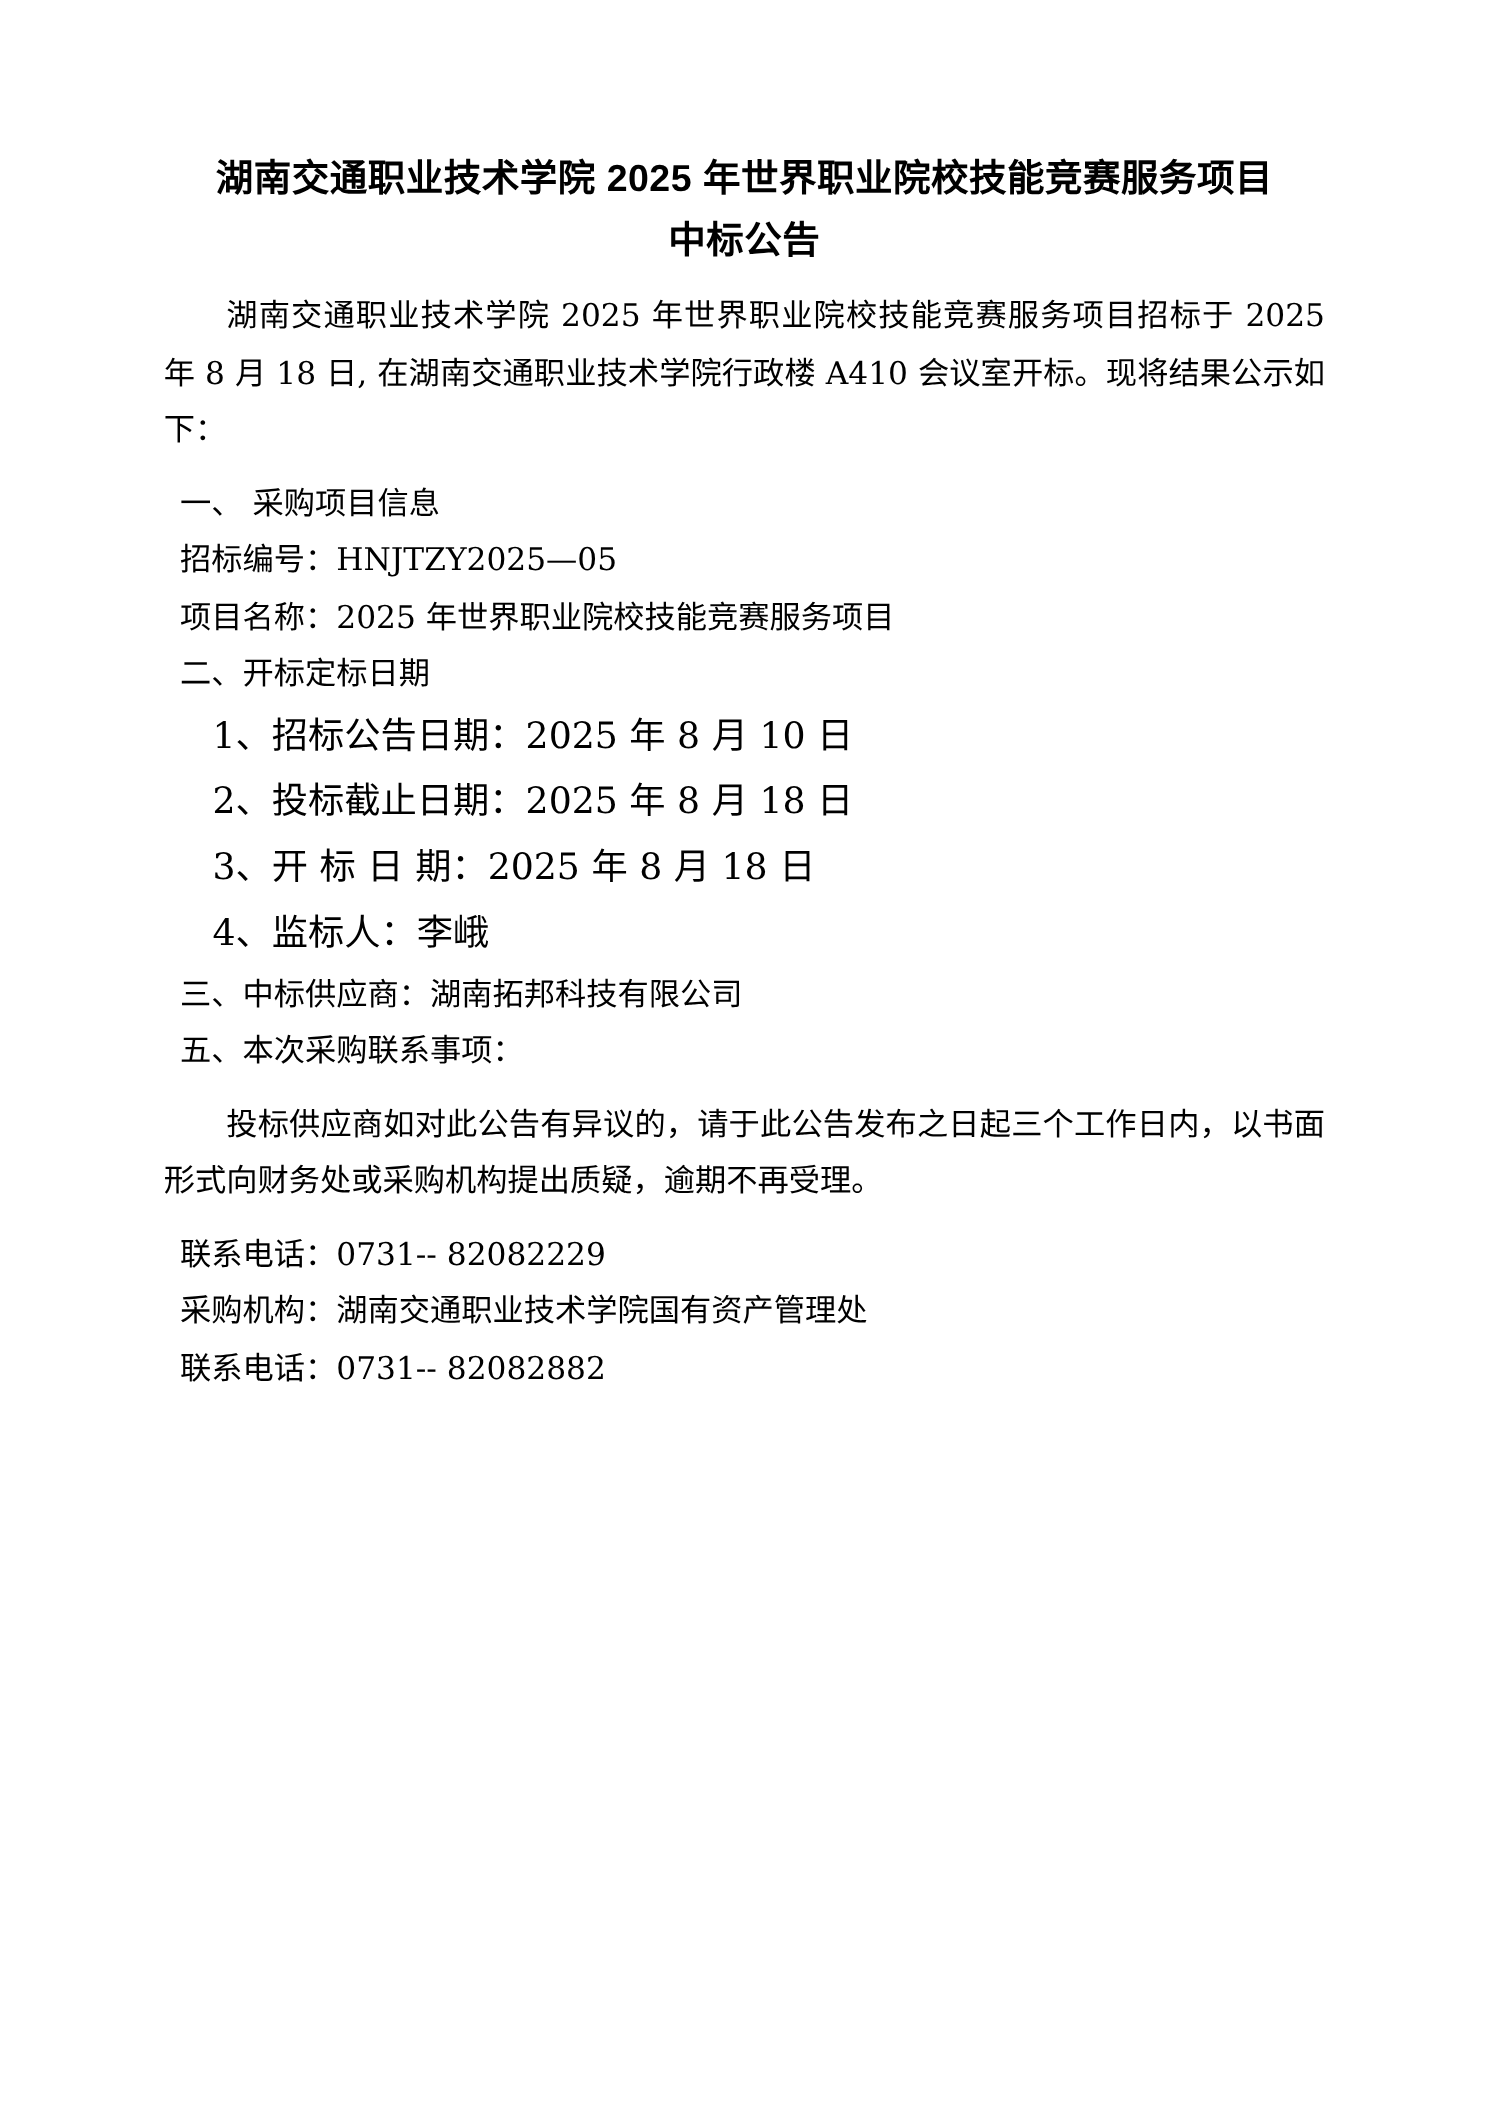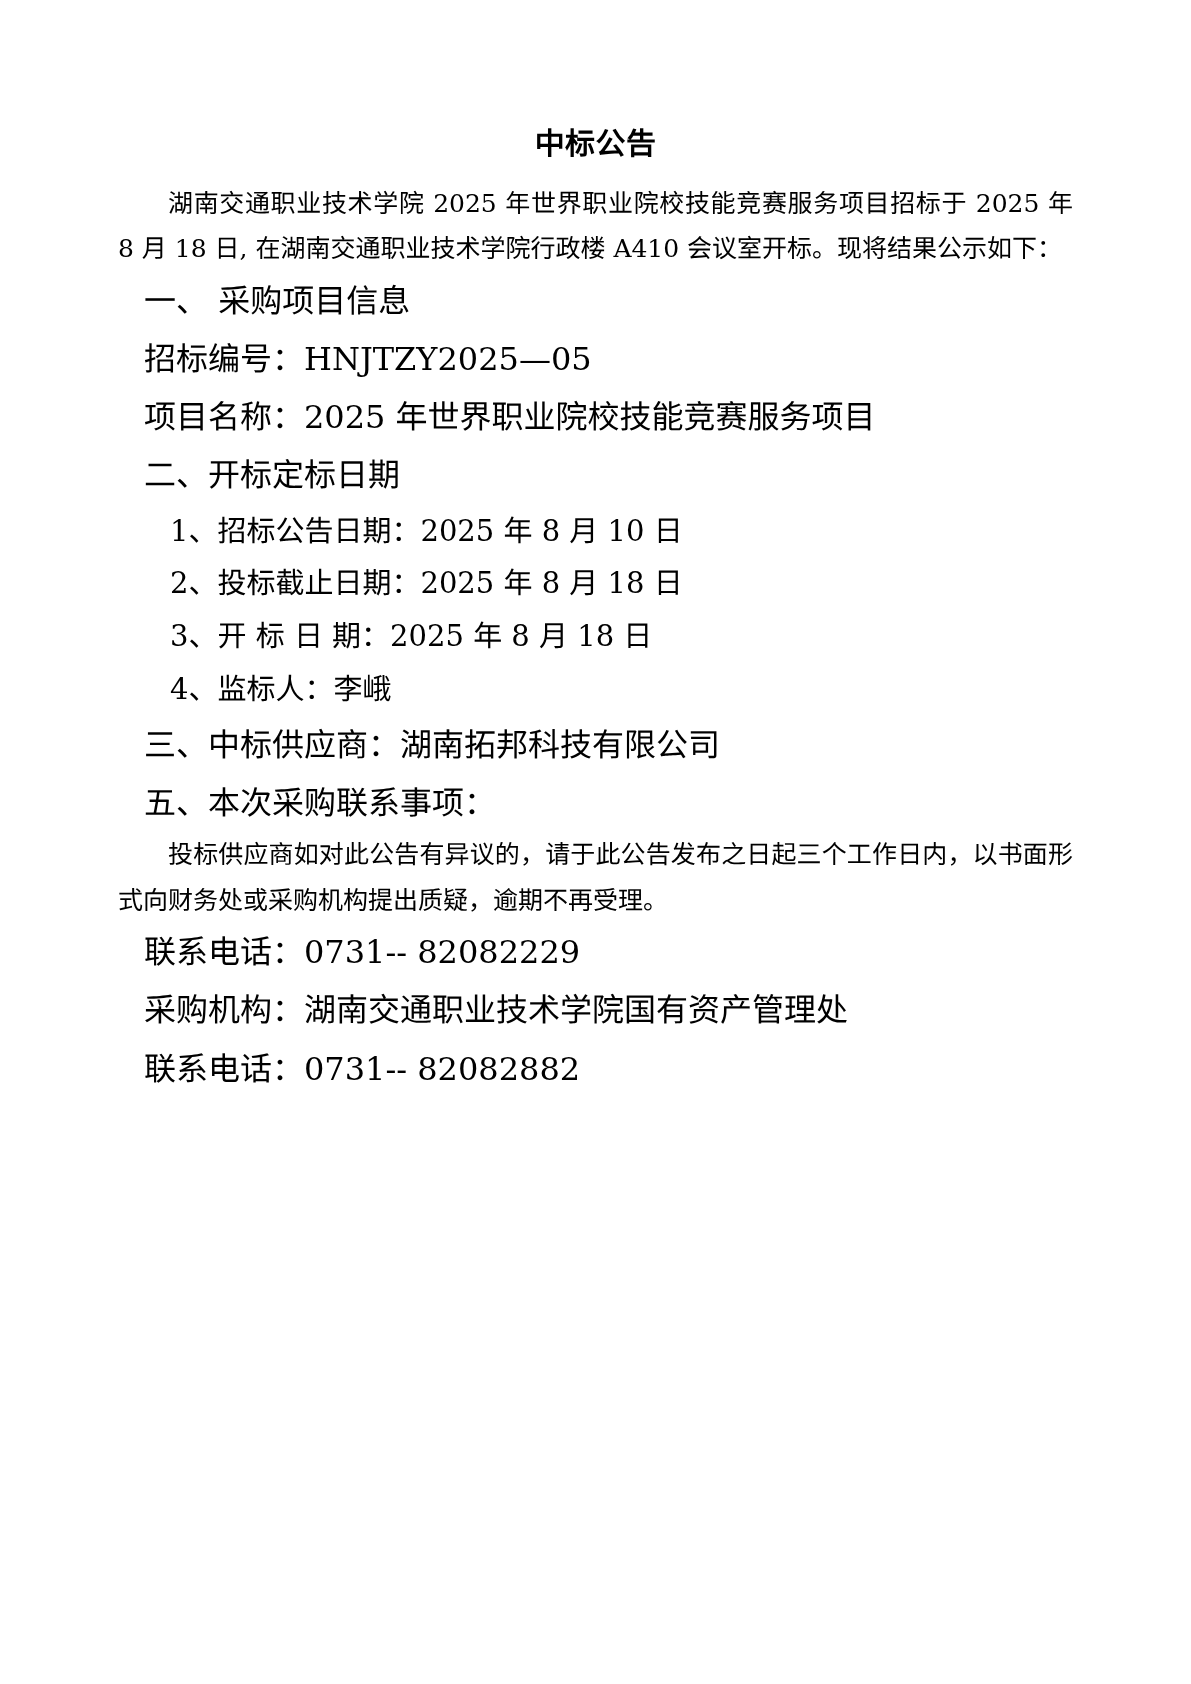--- a/index.html
+++ b/index.html
@@ -29,49 +29,50 @@
     text-align: center;
     margin: 0 0 6px 0;
     letter-spacing: 0.4px;
   }
   .doc-title .line2 {
     display: block;
   }
   .para {
     font-size: 25px;
     line-height: 1.82;
-    margin: 0;
+    margin: 13px;
     text-align: justify;
     text-justify: inter-ideograph;
   }
   .indent-2 {
     text-indent: 50px;
   }
   .body-block {
     margin-top: 12px;
   }
   .lvl1 {
-    font-size: 32px;
+    font-size: 25px;
     line-height: 1.82;
     margin: 0;
     padding-left: 26px;
   }
   .lvl2 {
     font-size: 29px;
     line-height: 1.82;
     margin: 0;
     padding-left: 52px;
   }
 </style>
 </head>
 <body>
 
 <div class="page">
 
   <h1 class="doc-title">
+    <span>湖南交通职业技术学院 2025 年世界职业院校技能竞赛服务项目</span>
     <span class="line2">中标公告</span>
   </h1>
 
   <div class="body-block">
 
     <p class="para indent-2">湖南交通职业技术学院 2025 年世界职业院校技能竞赛服务项目招标于 2025 年 8 月 18 日, 在湖南交通职业技术学院行政楼 A410 会议室开标。现将结果公示如下：</p>
 
     <p class="lvl1">一、  采购项目信息</p>
     <p class="lvl1">招标编号：HNJTZY2025—05</p>
     <p class="lvl1">项目名称：2025 年世界职业院校技能竞赛服务项目</p>

